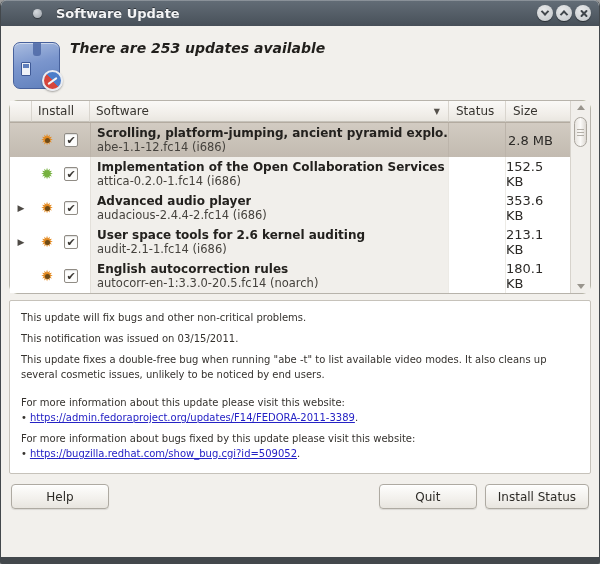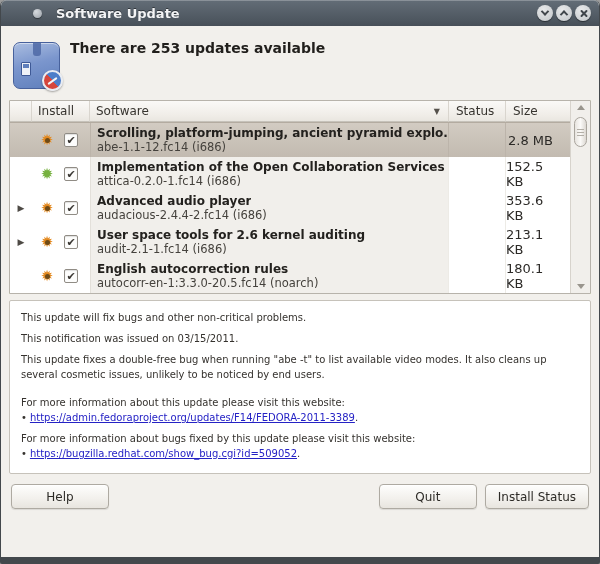--- a/index.html
+++ b/index.html
@@ -73,27 +73,27 @@
     position:absolute; right:-4px; bottom:-3px; width:21px; height:21px; border-radius:50%;
     border:2px solid #e9ecf2;
     background:conic-gradient(from 140deg,#d5463c 0 50%,#4d7ec9 50% 100%);
     box-shadow:0 1px 2px rgba(0,0,0,.35);
   }
   .app-icon-badge::before {
     content:""; position:absolute; left:3px; top:8px; width:11px; height:2px;
     background:#f4f5f7; transform:rotate(-35deg); border-radius:1px;
   }
   .header-text { margin-left:10px; padding-top:2px; }
-  .header-title { font-size:14px; font-weight:bold; color:#211f1c; margin-bottom:8px; }
+  .header-title { font-size:14px; font-weight:bold; color:#211f1c; margin-bottom:8px;font-style:italic; }
   .header-sub { font-size:12px; color:#33302c; line-height:16px; }
 
   
   .table-wrap {
     flex:0 0 194px; margin:2px 8px 0 8px; position:relative;
-    border:1px solid #b7b3ab; background:#84cc16; border-radius:1px;
+    border:1px solid #b7b3ab; background:#84cc16; border-radius:9px;
   }
   .scroll-pad { padding-right:20px; height:100%; display:flex; flex-direction:column; }
   .thead { flex:0 0 21px; display:flex; }
   .th {
     background:linear-gradient(#faf9f7,#f0ede8 70%,#e9e6e0);
     border-right:1px solid #d9d5ce; border-bottom:1px solid #c6c2ba;
     font-size:12px; color:#37342f; display:flex; align-items:center;
   }
   .th-exp { width:22px; }
   .th-install { width:58px; padding-left:6px; }

